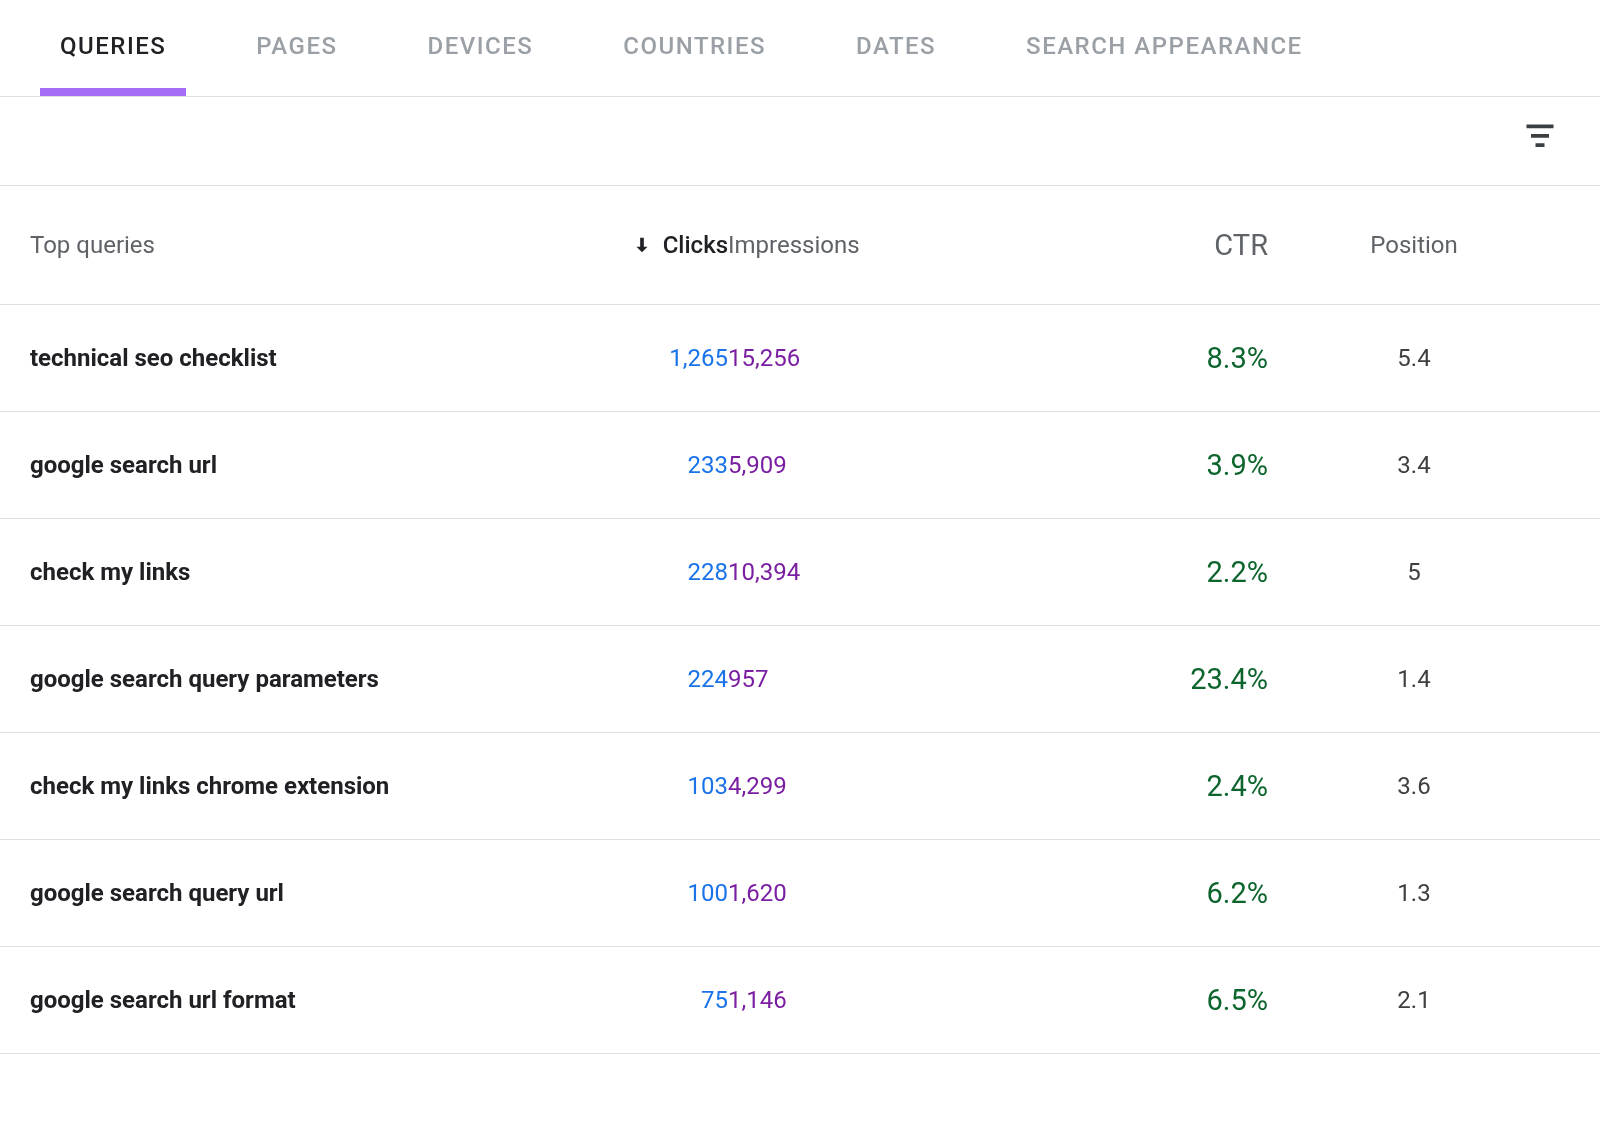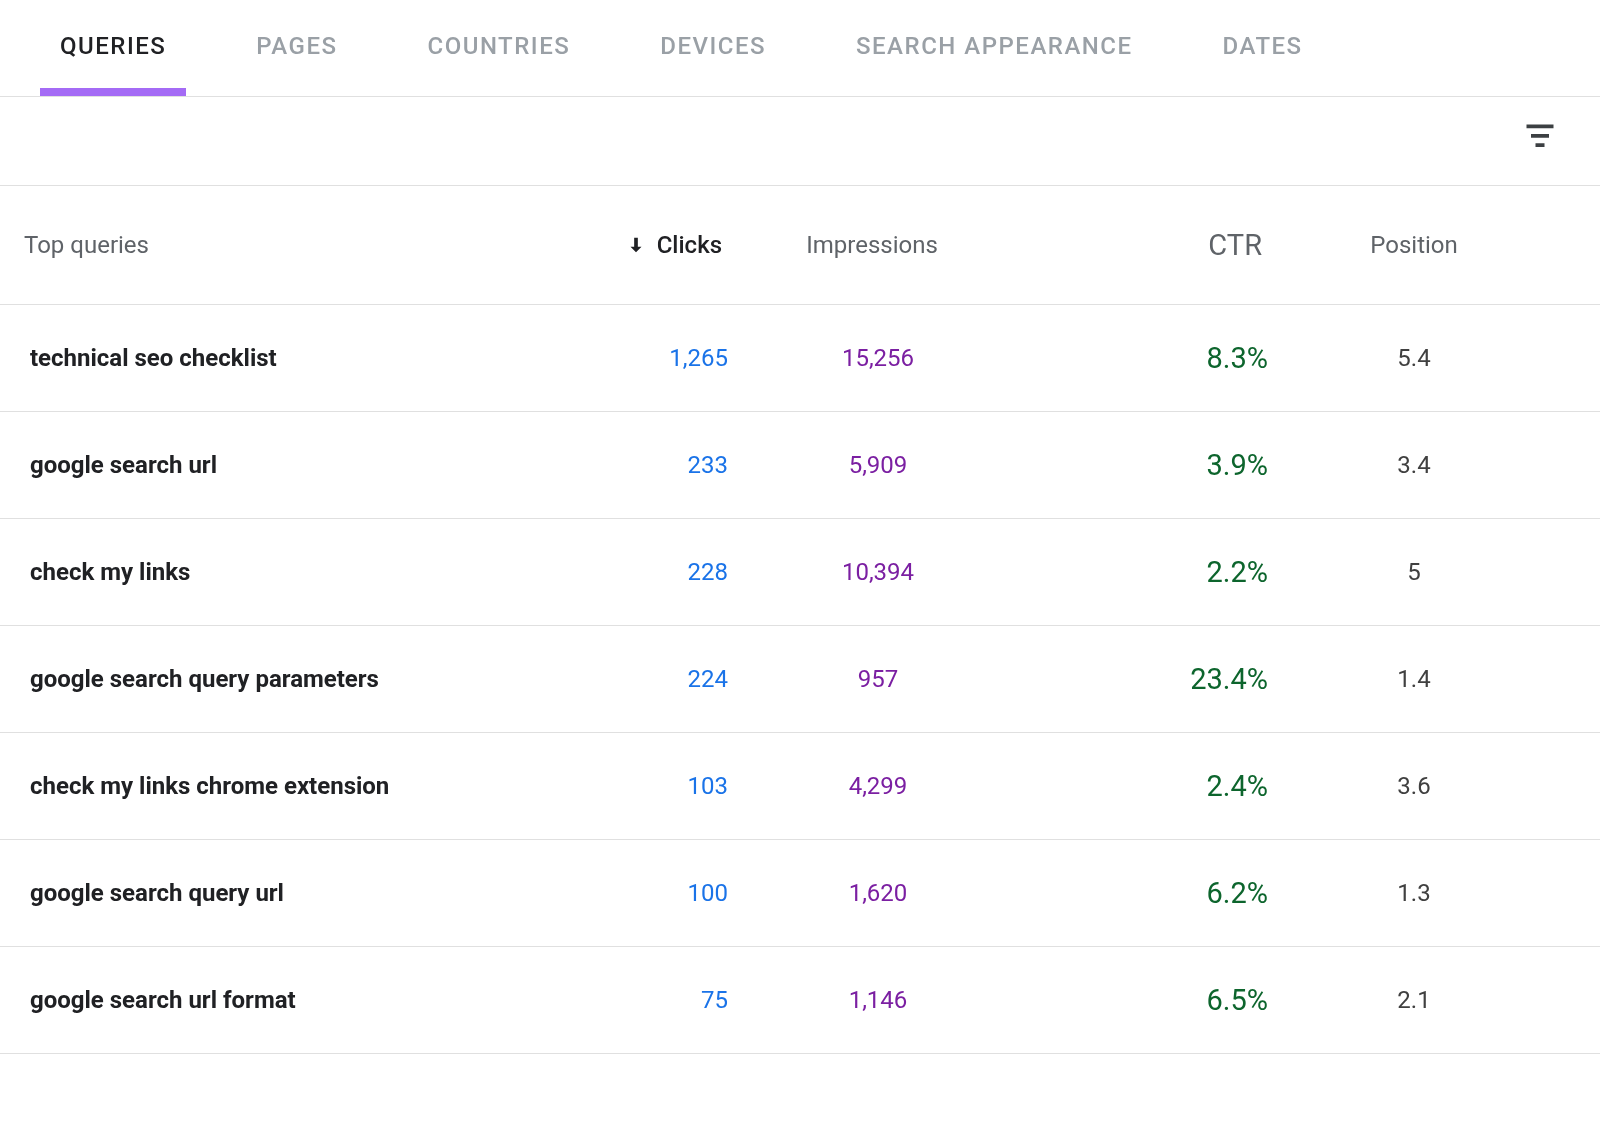--- a/index.html
+++ b/index.html
@@ -58,21 +58,21 @@
       cursor: pointer;
       display: flex;
       align-items: center;
       justify-content: center;
     }
     .table {
       width: 100%;
     }
     .table-header {
       display: flex;
-      padding: 42px 24px;
+      padding: 42px 30px;
       border-bottom: 1px solid #e0e0e0;
       align-items: center;
     }
     .table-row {
       display: flex;
       padding: 36px 30px;
       border-bottom: 1px solid #e0e0e0;
       align-items: center;
     }
     .col-query {
@@ -93,21 +93,21 @@
       display: flex;
       justify-content: flex-end;
       align-items: center;
       gap: 10px;
     }
     .table-row .col-clicks {
       color: #1a73e8;
     }
     .col-impressions {
       flex: 0 0 300px;
-      text-align: center;
+      text-align: left;
       font-size: 24px;
       color: #5f6368;
     }
     .table-row .col-impressions {
       color: #7b1fa2;
     }
     .col-ctr {
       flex: 0 0 240px;
       text-align: right;
       font-size: 29px;
@@ -144,30 +144,30 @@
 <div class="container">
 
   <div class="tabs">
     <div class="tab active">
       <span>QUERIES</span>
     </div>
     <div class="tab">
       <span>PAGES</span>
     </div>
     <div class="tab">
+      <span>DEVICES</span>
+    </div>
+    <div class="tab">
       <span>COUNTRIES</span>
     </div>
     <div class="tab">
-      <span>DEVICES</span>
+      <span>DATES</span>
     </div>
     <div class="tab">
       <span>SEARCH APPEARANCE</span>
-    </div>
-    <div class="tab">
-      <span>DATES</span>
     </div>
   </div>
 
   <div class="filter-bar">
     <div class="filter-icon">
       <span>
         <svg width="36" height="36" viewBox="0 0 24 24" fill="#3c4043">
           <path d="M3 5h18v2.5H3V5zm3 6.25h12v2.5H6v-2.5zm3 6.25h6V20H9v-2.5z"></path>
         </svg>
       </span>

